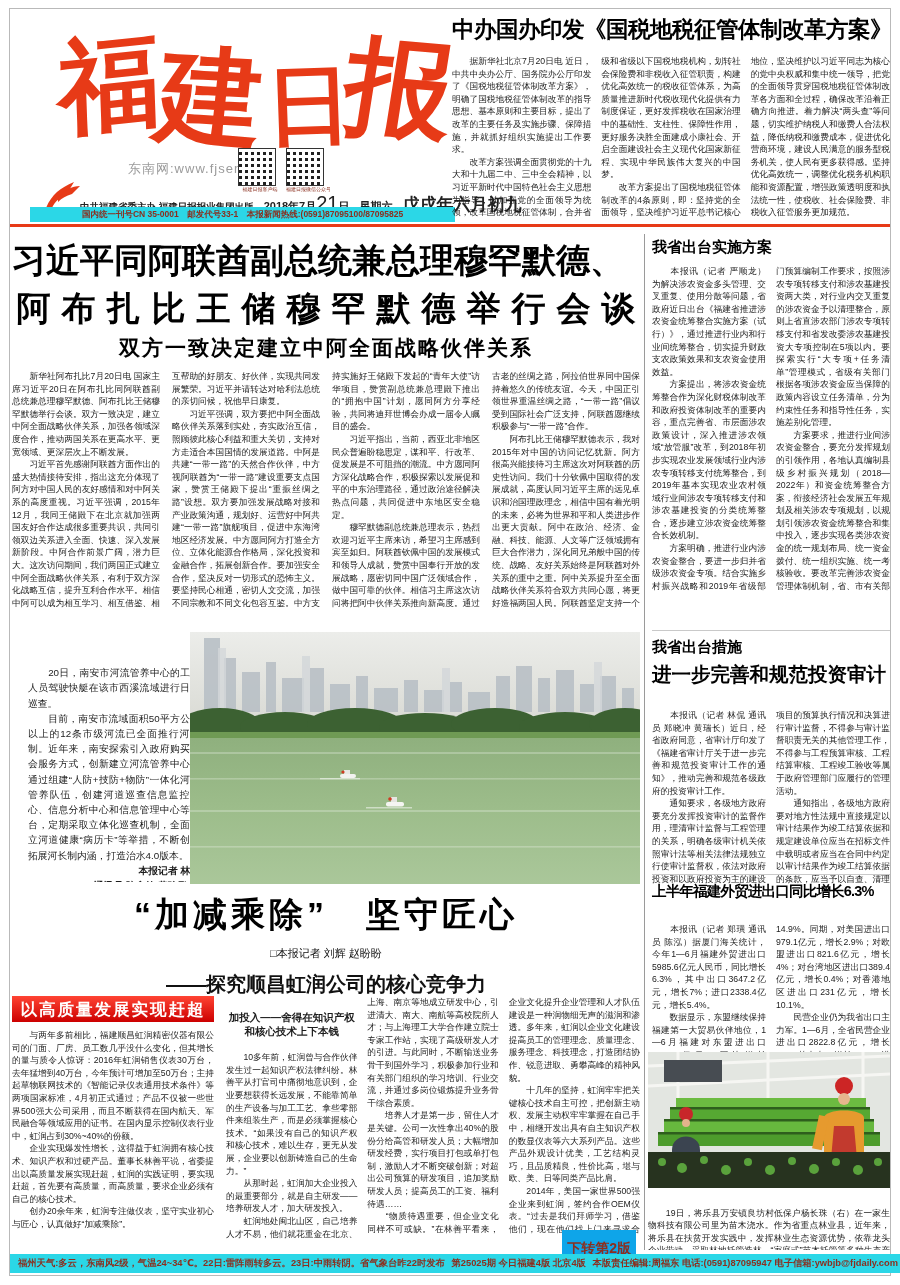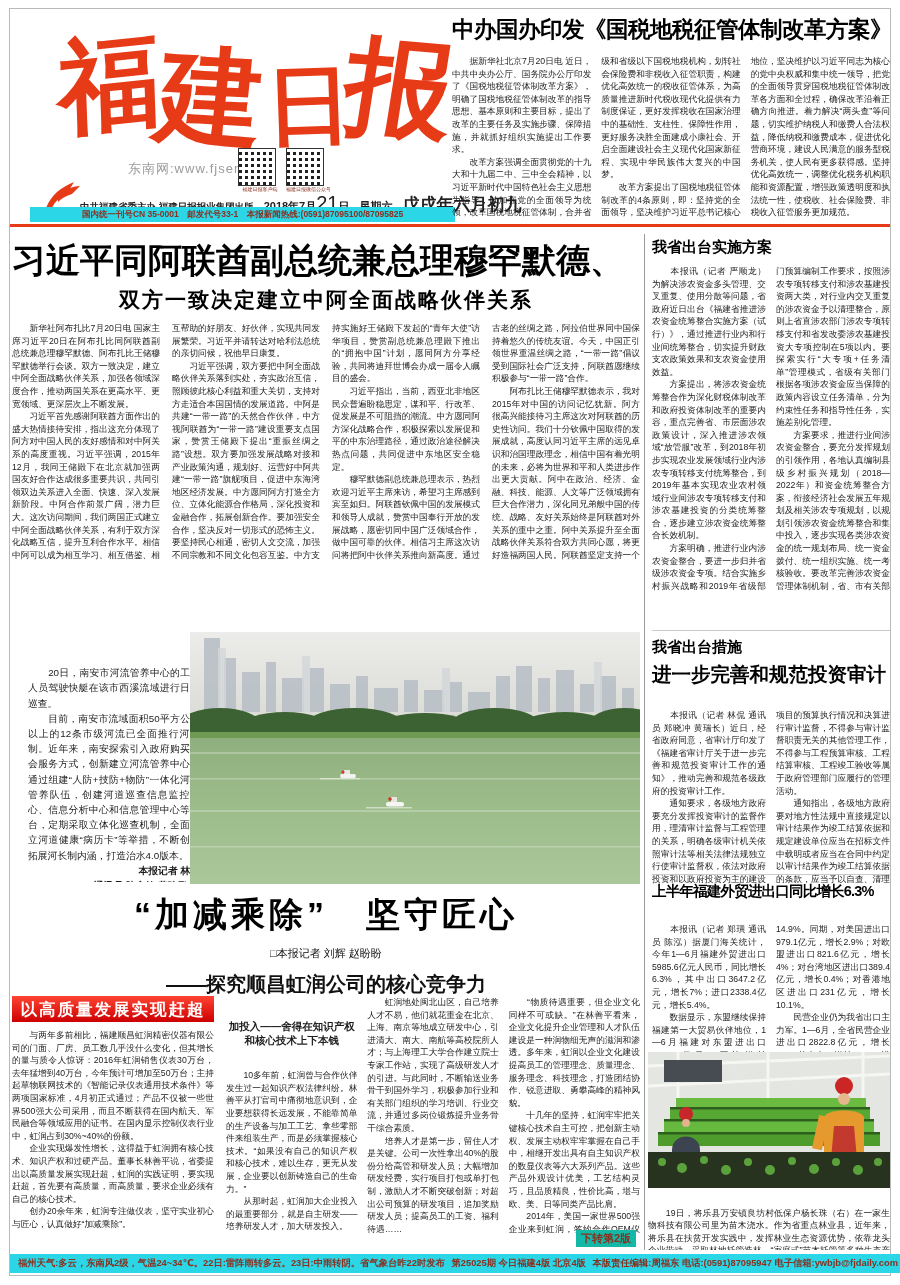--- a/index.html
+++ b/index.html
@@ -20,27 +20,27 @@
   .redline{background:#e73a17;}
   
   .hl{font-weight:bold;color:#000;white-space:nowrap;}
   .serif-kicker{font-family:"Liberation Serif","DejaVu Serif",serif;font-weight:bold;color:#000;}
   
   .bt{font-size:8.7px;line-height:12.6px;text-align:justify;white-space:pre-line;color:#1c1c1c;overflow:hidden;}
   .cols2{column-count:2;column-gap:10px;}
   .cols3{column-count:3;column-gap:10px;}
   .cols4{column-count:4;column-gap:12px;}
   .bt p{margin:0;}
-  .bt h4{font-size:10.5px;line-height:14px;margin:10px 0;font-weight:bold;text-align:center;}
+  .bt h4{font-size:10.5px;line-height:14px;margin:1px 0;font-weight:bold;text-align:center;}
   .credit{text-align:right;white-space:pre-line;}
   .vline{background:#9a9a9a;width:1px;}
   .hline{background:#c9c9c9;height:1px;}
   .banner{background:linear-gradient(180deg,#ff4433,#cc0000);color:#fff;font-weight:bold;text-align:center;
           font-size:16.5px;line-height:26px;letter-spacing:2px;}
-  .cont-tag{background:#14b8a6;color:#8b2f1f;font-weight:bold;font-size:11px;padding:1px 5px;}
+  .cont-tag{background:#0ea5e9;color:#8b2f1f;font-weight:bold;font-size:14px;padding:10px 5px;}
   .footer{justify-content:space-between;font-size:9.3px;padding:0 8px;white-space:nowrap;overflow:hidden;}
   .photo-svg{display:block;}
 </style>
 </head>
 <body>
 
 <div id="page">
   <div id="frame"></div>
 
   <div class="abs" style="left:0;top:0;width:455px;height:225px;">
@@ -81,20 +81,21 @@
 
   <div class="abs" style="left:452px;top:14px;width:438px;height:208px;">
     <div class="hl" style="font-size:22.5px;letter-spacing:-0.5px;">中办国办印发《国税地税征管体制改革方案》</div>
     <div class="bt cols3" style="margin-top:10px;height:164px;">　　据新华社北京7月20日电 近日，中共中央办公厅、国务院办公厅印发了《国税地税征管体制改革方案》，明确了国税地税征管体制改革的指导思想、基本原则和主要目标，提出了改革的主要任务及实施步骤、保障措施，并就抓好组织实施提出工作要求。
 　　改革方案强调全面贯彻党的十九大和十九届二中、三中全会精神，以习近平新时代中国特色社会主义思想为指导，以加强党的全面领导为统领，改革国税地税征管体制，合并省级和省级以下国税地税机构，划转社会保险费和非税收入征管职责，构建优化高效统一的税收征管体系，为高质量推进新时代税收现代化提供有力制度保证，更好发挥税收在国家治理中的基础性、支柱性、保障性作用，更好服务决胜全面建成小康社会、开启全面建设社会主义现代化国家新征程、实现中华民族伟大复兴的中国梦。
 　　改革方案提出了国税地税征管体制改革的4条原则，即：坚持党的全面领导，坚决维护习近平总书记核心地位，坚决维护以习近平同志为核心的党中央权威和集中统一领导，把党的全面领导贯穿国税地税征管体制改革各方面和全过程，确保改革沿着正确方向推进。着力解决“两头查”等问题，切实维护纳税人和缴费人合法权益，降低纳税和缴费成本，促进优化营商环境，建设人民满意的服务型税务机关，使人民有更多获得感。坚持优化高效统一，调整优化税务机构职能和资源配置，增强政策透明度和执法统一性，使税收、社会保险费、非税收入征管服务更加规范。</div>
   </div>
 
   <div class="abs" style="left:12px;top:236px;width:628px;">
     <div class="hl" style="font-size:34px;line-height:48px;">习近平同阿联酋副总统兼总理穆罕默德、</div>
+    <div class="hl" style="font-size:34px;line-height:48px;text-align:center;letter-spacing:11px;margin-right:-11px;">阿布扎比王储穆罕默德举行会谈</div>
     <div class="hl" style="font-size:21px;line-height:32px;text-align:center;letter-spacing:2px;">双方一致决定建立中阿全面战略伙伴关系</div>
     <div class="bt cols4" style="margin-top:6px;height:250px;">　　新华社阿布扎比7月20日电 国家主席习近平20日在阿布扎比同阿联酋副总统兼总理穆罕默德、阿布扎比王储穆罕默德举行会谈。双方一致决定，建立中阿全面战略伙伴关系，加强各领域深度合作，推动两国关系在更高水平、更宽领域、更深层次上不断发展。
 　　习近平首先感谢阿联酋方面作出的盛大热情接待安排，指出这充分体现了阿方对中国人民的友好感情和对中阿关系的高度重视。习近平强调，2015年12月，我同王储殿下在北京就加强两国友好合作达成很多重要共识，共同引领双边关系进入全面、快速、深入发展新阶段。中阿合作前景广阔，潜力巨大。这次访问期间，我们两国正式建立中阿全面战略伙伴关系，有利于双方深化战略互信，提升互利合作水平。相信中阿可以成为相互学习、相互借鉴、相互帮助的好朋友、好伙伴，实现共同发展繁荣。习近平并请转达对哈利法总统的亲切问候，祝他早日康复。
 　　习近平强调，双方要把中阿全面战略伙伴关系落到实处，夯实政治互信，照顾彼此核心利益和重大关切，支持对方走适合本国国情的发展道路。中阿是共建“一带一路”的天然合作伙伴，中方视阿联酋为“一带一路”建设重要支点国家，赞赏王储殿下提出“重振丝绸之路”设想。双方要加强发展战略对接和产业政策沟通，规划好、运营好中阿共建“一带一路”旗舰项目，促进中东海湾地区经济发展。中方愿同阿方打造全方位、立体化能源合作格局，深化投资和金融合作，拓展创新合作。要加强安全合作，坚决反对一切形式的恐怖主义。要坚持民心相通，密切人文交流，加强不同宗教和不同文化包容互鉴。中方支持实施好王储殿下发起的“青年大使”访华项目，赞赏副总统兼总理殿下推出的“拥抱中国”计划，愿同阿方分享经验，共同将迪拜世博会办成一届令人瞩目的盛会。
 　　习近平指出，当前，西亚北非地区民众普遍盼稳思定，谋和平、行改革、促发展是不可阻挡的潮流。中方愿同阿方深化战略合作，积极探索以发展促和平的中东治理路径，通过政治途径解决热点问题，共同促进中东地区安全稳定。
 　　穆罕默德副总统兼总理表示，热烈欢迎习近平主席来访，希望习主席感到宾至如归。阿联酋钦佩中国的发展模式和领导人成就，赞赏中国奉行开放的发展战略，愿密切同中国广泛领域合作，做中国可靠的伙伴。相信习主席这次访问将把阿中伙伴关系推向新高度。通过古老的丝绸之路，阿拉伯世界同中国保持着悠久的传统友谊。今天，中国正引领世界重温丝绸之路，“一带一路”倡议受到国际社会广泛支持，阿联酋愿继续积极参与“一带一路”合作。
 　　阿布扎比王储穆罕默德表示，我对2015年对中国的访问记忆犹新。阿方很高兴能接待习主席这次对阿联酋的历史性访问。我们十分钦佩中国取得的发展成就，高度认同习近平主席的远见卓识和治国理政理念，相信中国有着光明的未来，必将为世界和平和人类进步作出更大贡献。阿中在政治、经济、金融、科技、能源、人文等广泛领域拥有巨大合作潜力，深化同兄弟般中国的传统、战略、友好关系始终是阿联酋对外关系的重中之重。阿中关系提升至全面战略伙伴关系符合双方共同心愿，将更好造福两国人民。阿联酋坚定支持一个中国原则，赞赏中国在国际事务中的重要作用，愿密切同中国在发展、反恐等重大问题上的沟通和协调。
 　　会谈后，双方发表了《中华人民共和国和阿拉伯联合酋长国关于建立全面战略伙伴关系的联合声明》。
 　　两国领导人共同见证了“一带一路”建设等合作文件的签署。
 　　穆罕默德王储向习近平授予阿联酋国家最高荣誉勋章扎耶德勋章。

